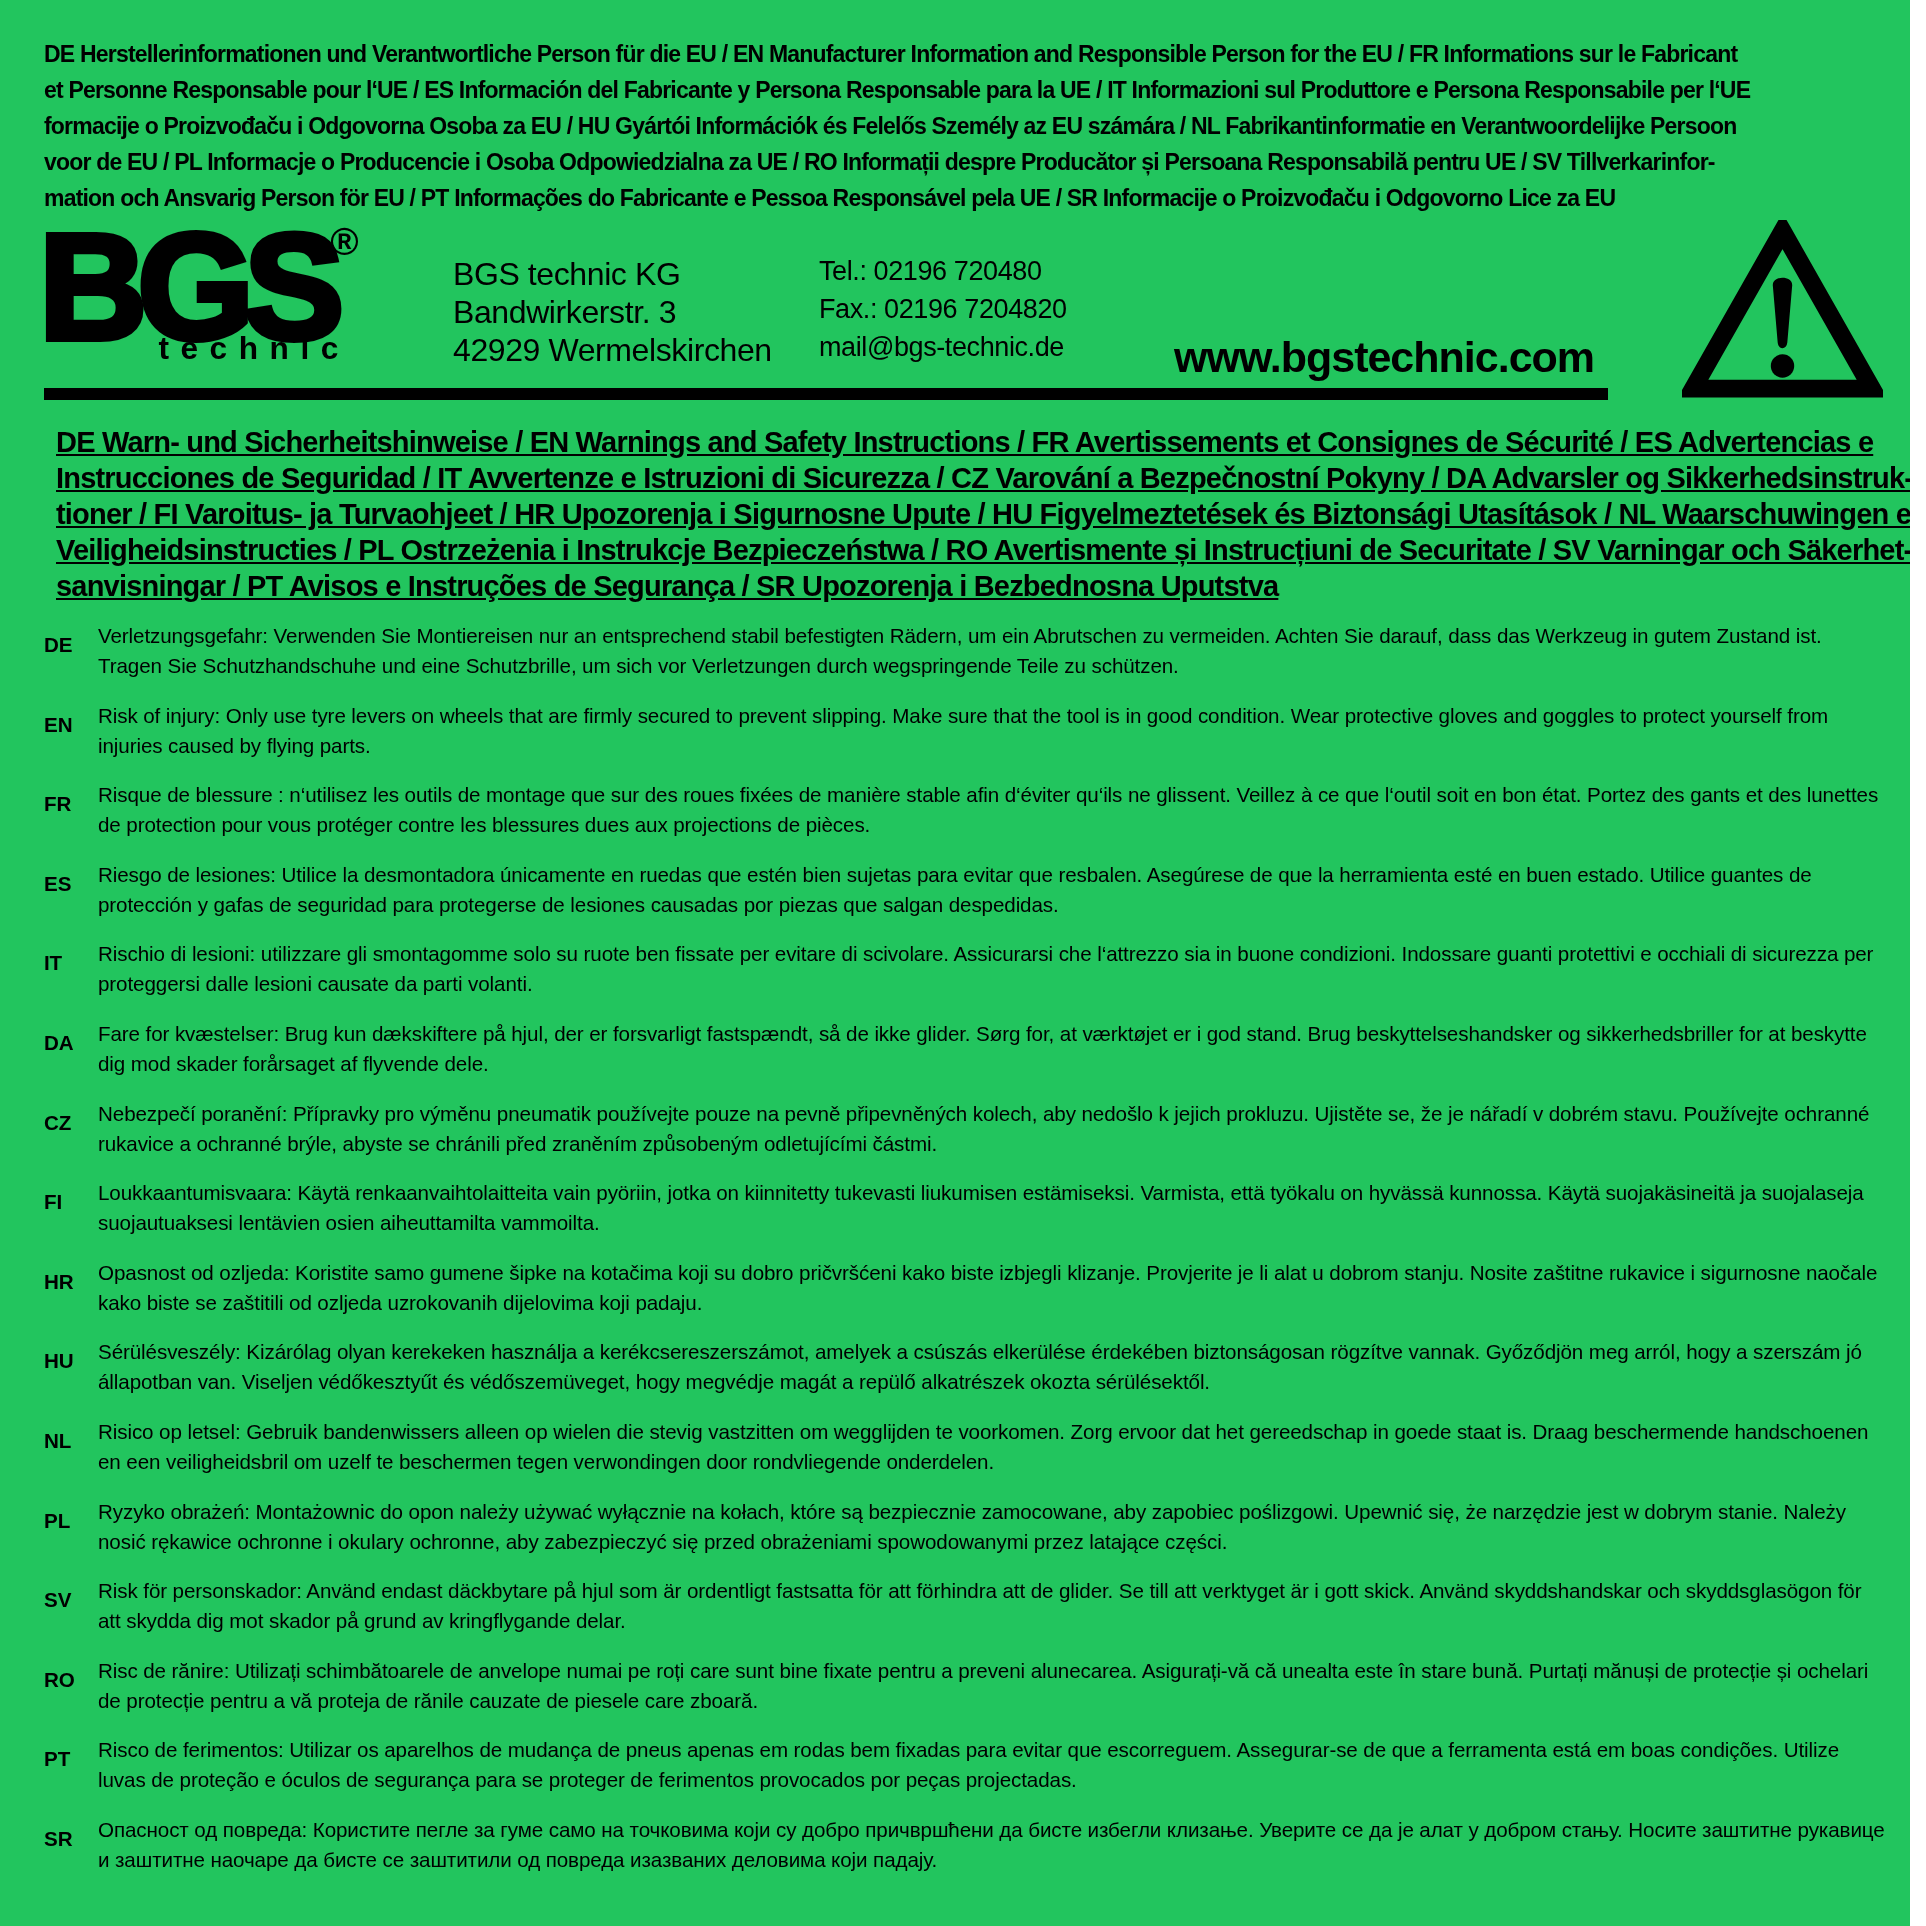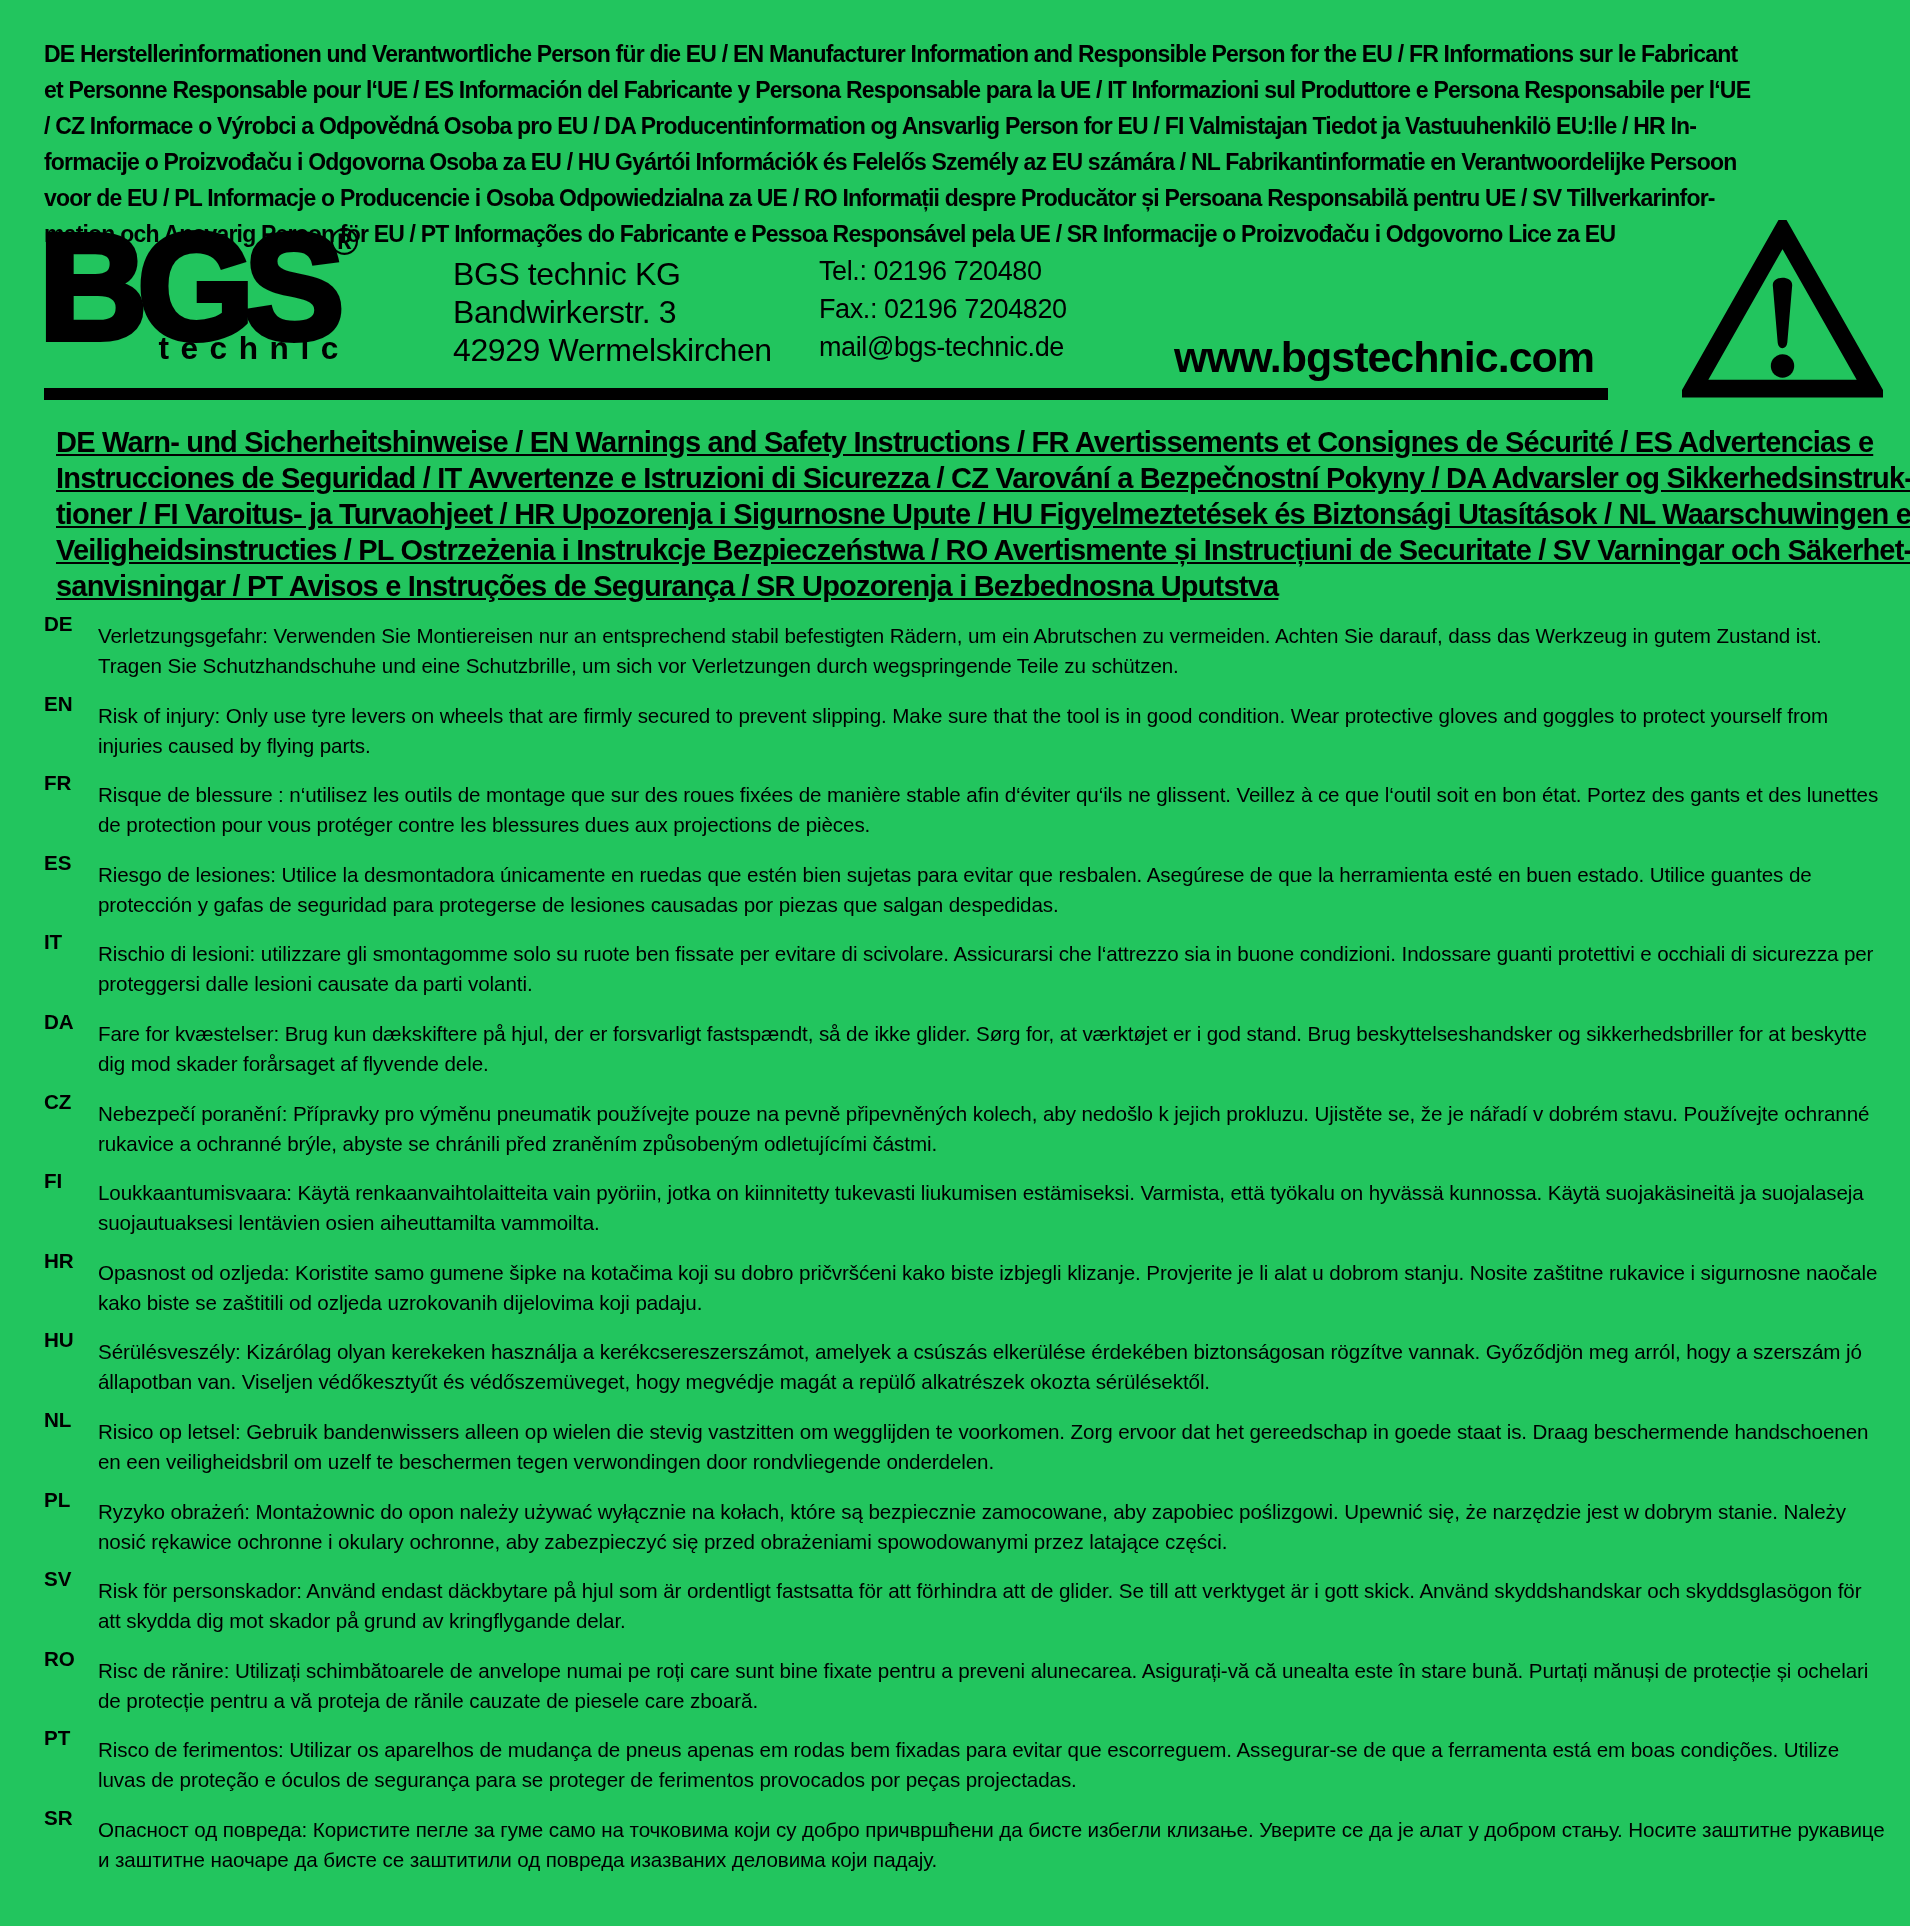--- a/index.html
+++ b/index.html
@@ -85,21 +85,21 @@
     height: 179px;
   }
   .warnings-list {
     position: absolute;
     left: 44px;
     top: 609px;
     width: 1841px;
   }
   .w-row {
     display: flex;
-    align-items: flex-start;
+    align-items: center;
     margin-bottom: 7.6px;
     font-size: 20.6px;
     letter-spacing: -0.1px;
     line-height: 30px;
   }
   .w-code {
     flex: 0 0 54px;
     width: 54px;
     font-weight: bold;
   }
@@ -109,21 +109,20 @@
   }
 </style>
 </head>
 <body>
 
 <div class="page">
 
   <div class="top-heading">
       <div class="hline">DE Herstellerinformationen und Verantwortliche Person für die EU  /  EN Manufacturer Information and Responsible Person for the EU  /  FR Informations sur le Fabricant</div>
       <div class="hline">et Personne Responsable pour l‘UE  /  ES Información del Fabricante y Persona Responsable para la UE  /  IT Informazioni sul Produttore e Persona Responsabile per l‘UE</div>
-      <div class="hline">/  CZ Informace o Výrobci a Odpovědná Osoba pro EU  /  DA Producentinformation og Ansvarlig Person for EU  /  FI Valmistajan Tiedot ja Vastuuhenkilö EU:lle  /  HR In-</div>
       <div class="hline">formacije o Proizvođaču i Odgovorna Osoba za EU  /  HU Gyártói Információk és Felelős Személy az EU számára  /  NL Fabrikantinformatie en Verantwoordelijke Persoon</div>
       <div class="hline">voor de EU  /  PL Informacje o Producencie i Osoba Odpowiedzialna za UE  /  RO Informații despre Producător și Persoana Responsabilă pentru UE  /  SV Tillverkarinfor-</div>
       <div class="hline">mation och Ansvarig Person för EU  /  PT Informações do Fabricante e Pessoa Responsável pela UE  /  SR Informacije o Proizvođaču i Odgovorno Lice za EU</div>
     </div>
 
   <svg class="logo-svg" viewBox="0 0 470 215">
     <text x="-6" y="175" font-family="Liberation Sans, DejaVu Sans, sans-serif" font-size="218" font-weight="bold" letter-spacing="-14" fill="#000" stroke="#000" stroke-width="9">BGS</text>
     <text x="168" y="204" font-family="Liberation Sans, DejaVu Sans, sans-serif" font-size="46" font-weight="bold" letter-spacing="2" fill="#000">t e c h n i c</text>
     <text x="418" y="52" font-family="Liberation Sans, DejaVu Sans, sans-serif" font-size="56" font-weight="bold" fill="#000">®</text>
   </svg>

